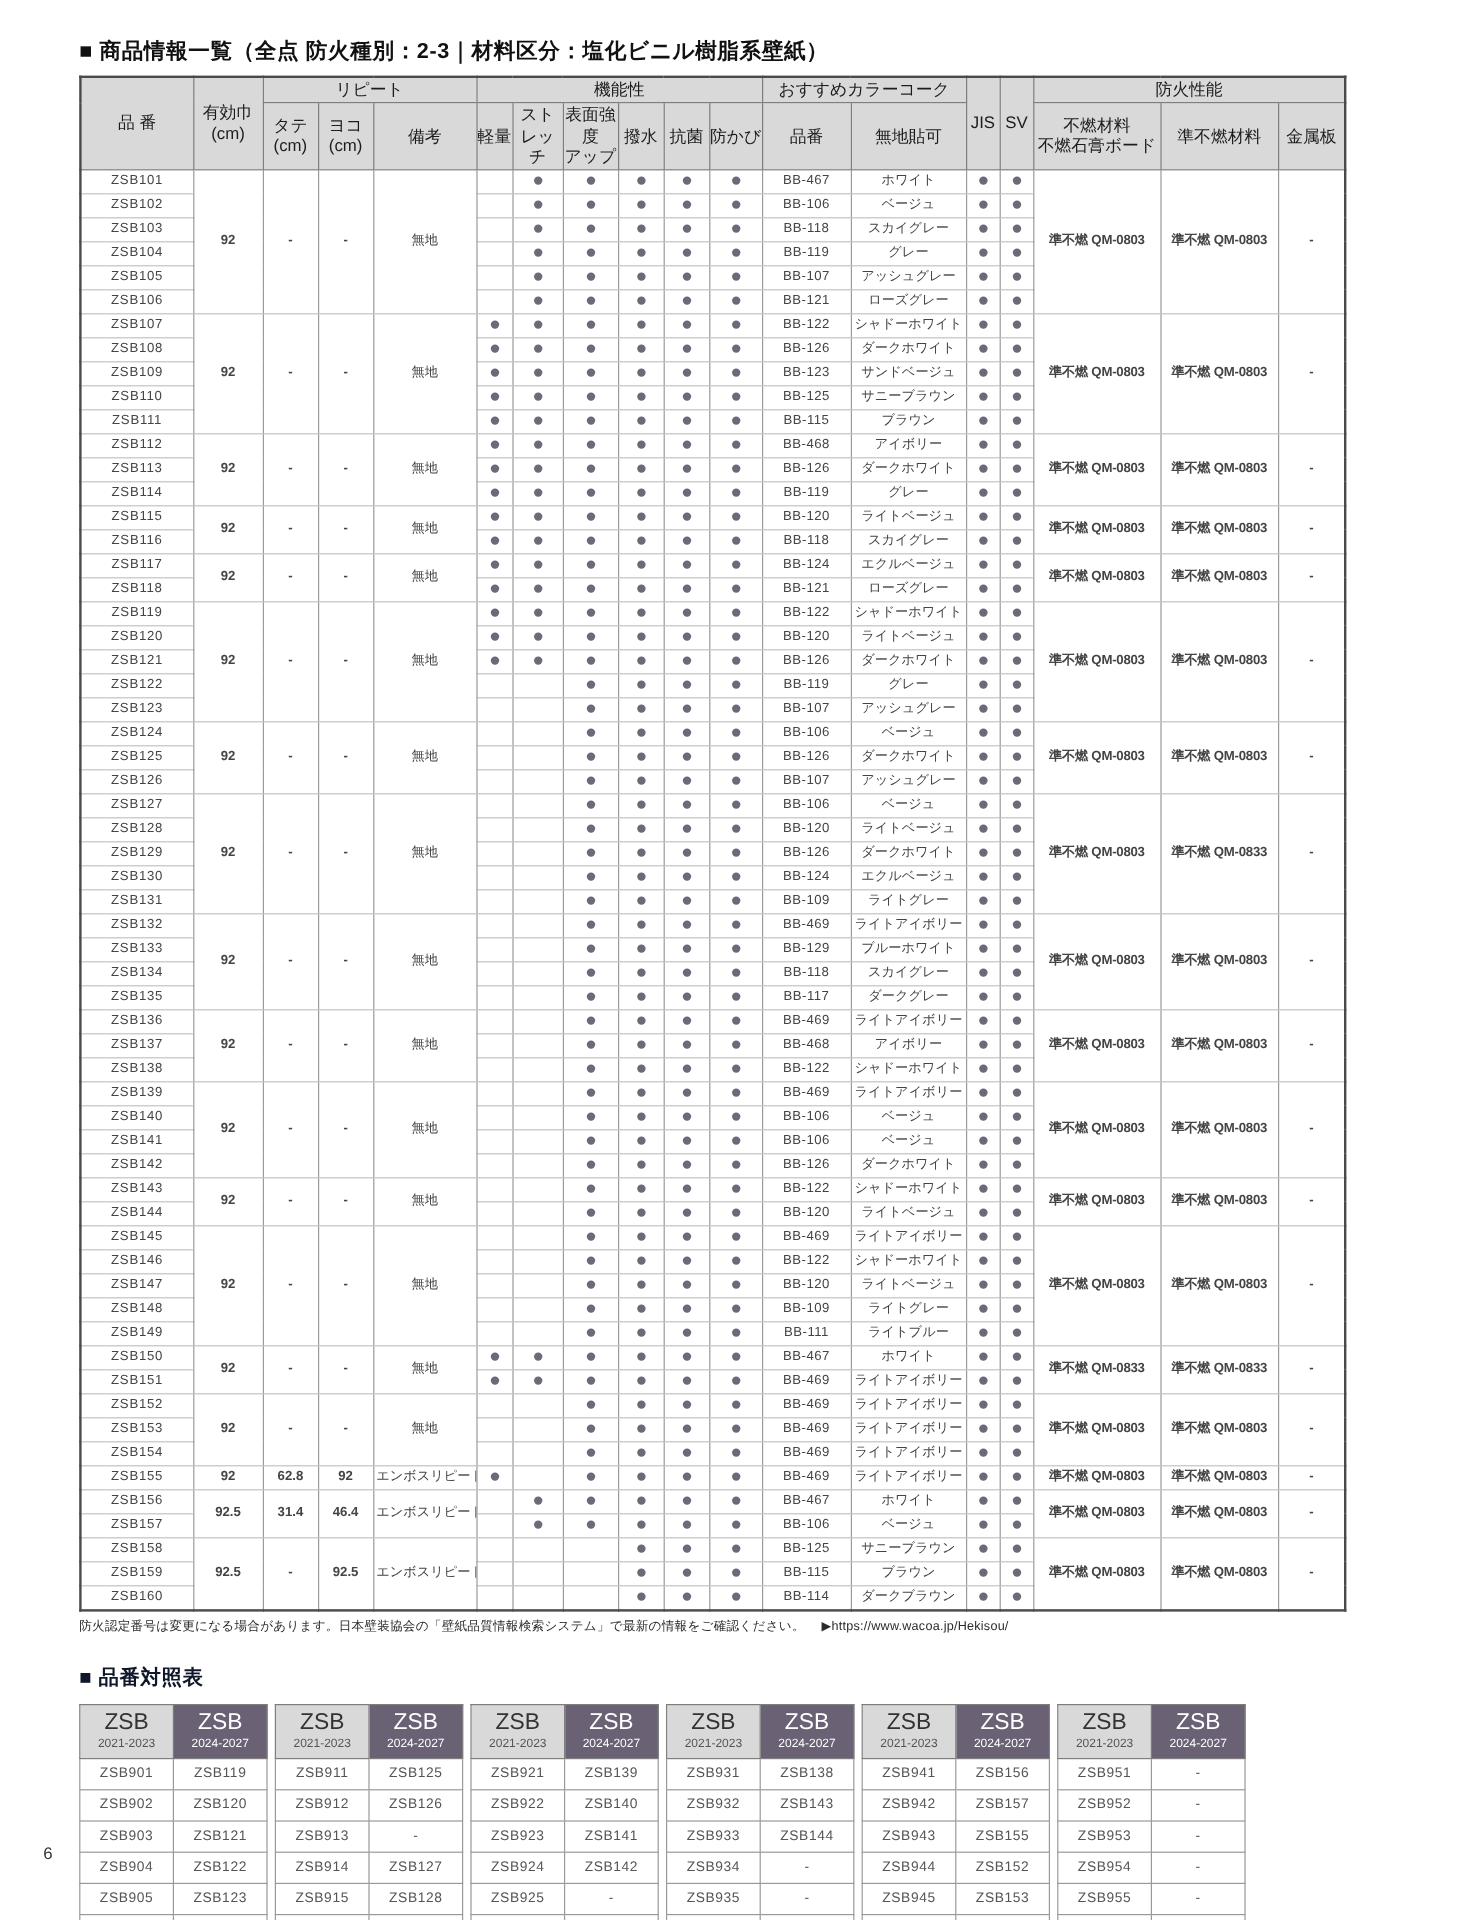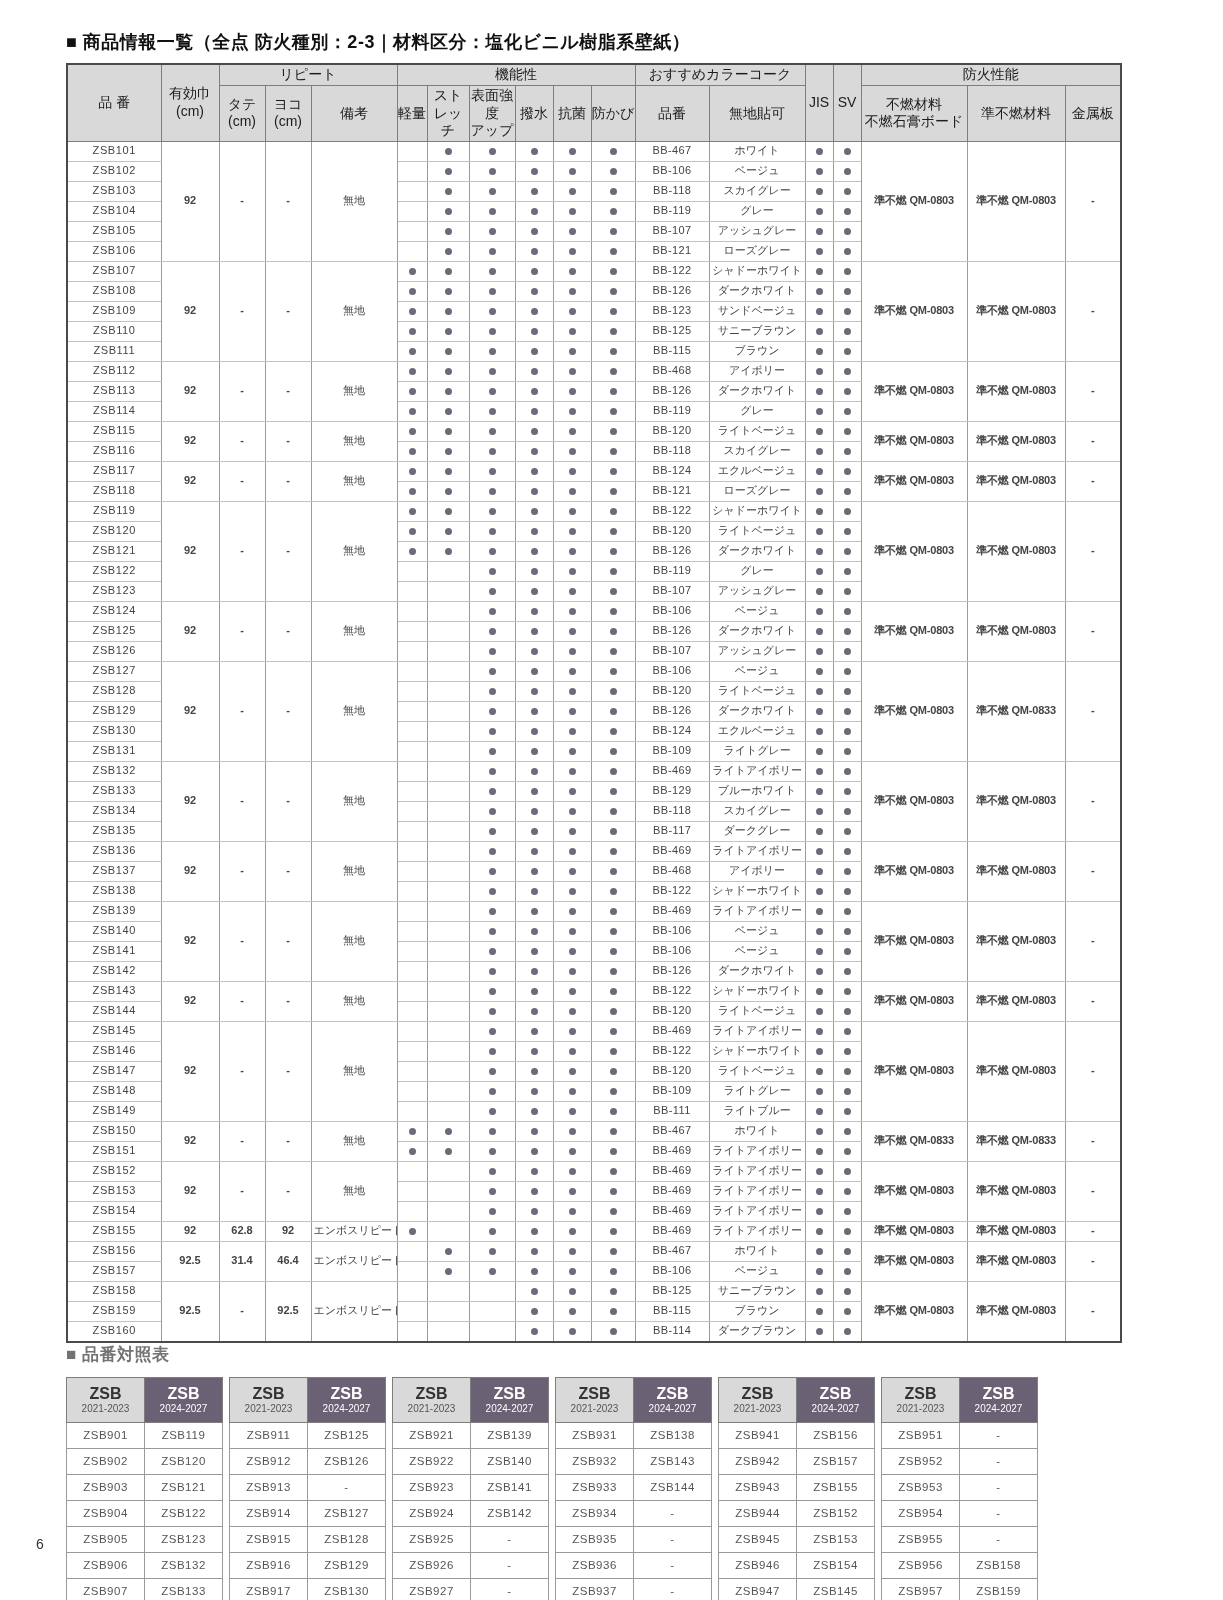--- a/index.html
+++ b/index.html
@@ -29,27 +29,27 @@
   tbody.grp tr:first-child td{border-top:1px solid #555;}
   td.code{color:#6b6b6b;font-size:11.5px;letter-spacing:.6px;}
   td.wd{font-weight:bold;font-size:12px;color:#1a1a1a;}
   td.biko{font-weight:normal;font-size:10.5px;color:#1a1a1a;white-space:pre-line;line-height:1.15;}
   td.bb{color:#5e5e5e;font-size:11.5px;letter-spacing:.4px;}
   td.cn{color:#555;font-size:10.5px;text-align:left;padding-left:5px;}
   td.fire{font-weight:bold;font-size:9.5px;color:#111;letter-spacing:-.2px;}
   .dot{display:inline-block;width:7px;height:7px;border-radius:50%;background:#6f6878;vertical-align:middle;}
   .note{margin-top:5px;font-size:10.5px;color:#2b2b2b;letter-spacing:.2px;}
   .note .url{margin-left:14px;color:#2b2b2b;}
-  .sec-title{font-size:17px;font-weight:bold;color:#737373;letter-spacing:.5px;}
+  .sec-title{font-size:17px;font-weight:bold;color:#0f172a;letter-spacing:.5px;margin-top:24px;}
   .comp-wrap{display:flex;gap:6px;margin-top:11px;}
   table.comp{border-collapse:collapse;table-layout:fixed;width:157px;border:1px solid #666;}
   table.comp th{border:1px solid #7e7e7e;height:44px;padding:0;font-weight:normal;}
   th.old{background:#d9d9d9;color:#333;}
   th.new{background:#6a6175;color:#fff;}
-  .l1{font-size:16px;font-weight:bold;line-height:1.2;}
+  .l1{font-size:19px;font-weight:normal;line-height:1.2;}
   .l2{font-size:10px;line-height:1.2;}
   th.old .l2{color:#555;}
   table.comp td{border:1px solid #999;height:23px;text-align:center;font-size:11.5px;color:#555;letter-spacing:.5px;background:#fff;}
   .pagenum{position:absolute;left:36px;top:1536px;font-size:14px;color:#333;}
 </style>
 </head>
 <body>
 
 <div class="page">
   <div class="title">■ 商品情報一覧（全点 防火種別：2-3｜材料区分：塩化ビニル樹脂系壁紙）</div>
@@ -1042,20 +1042,23 @@
           <td class="fn"><span class="dot"></span></td>
           <td class="fn"><span class="dot"></span></td>
           <td class="fn"><span class="dot"></span></td>
           <td class="bb">BB-114</td>
           <td class="cn">ダークブラウン</td>
           <td class="fn"><span class="dot"></span></td>
           <td class="fn"><span class="dot"></span></td>
         </tr>
       </tbody>
     </table>
+  <div class="note">
+    <span>防火認定番号は変更になる場合があります。日本壁装協会の「壁紙品質情報検索システム」で最新の情報をご確認ください。</span><span class="url">▶https://www.wacoa.jp/Hekisou/</span>
+  </div>
   <div class="sec-title">■ 品番対照表</div>
   <div class="comp-wrap" id="comp-tables">
       <table class="comp">
         <thead>
           <tr>
             <th class="old">
               <div class="l1">ZSB</div>
               <div class="l2">2021-2023</div>
             </th>
             <th class="new">

